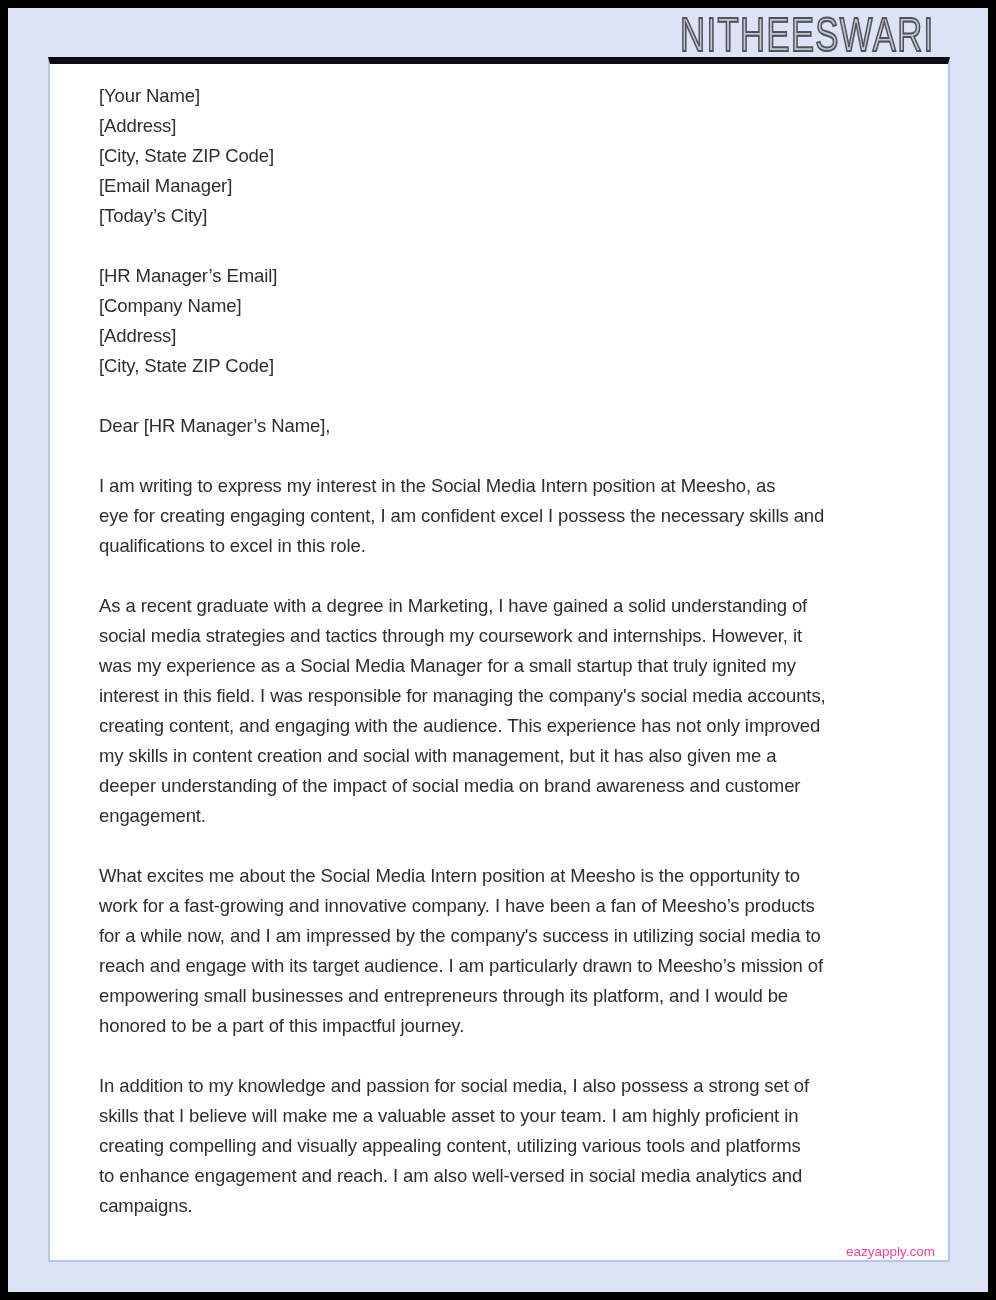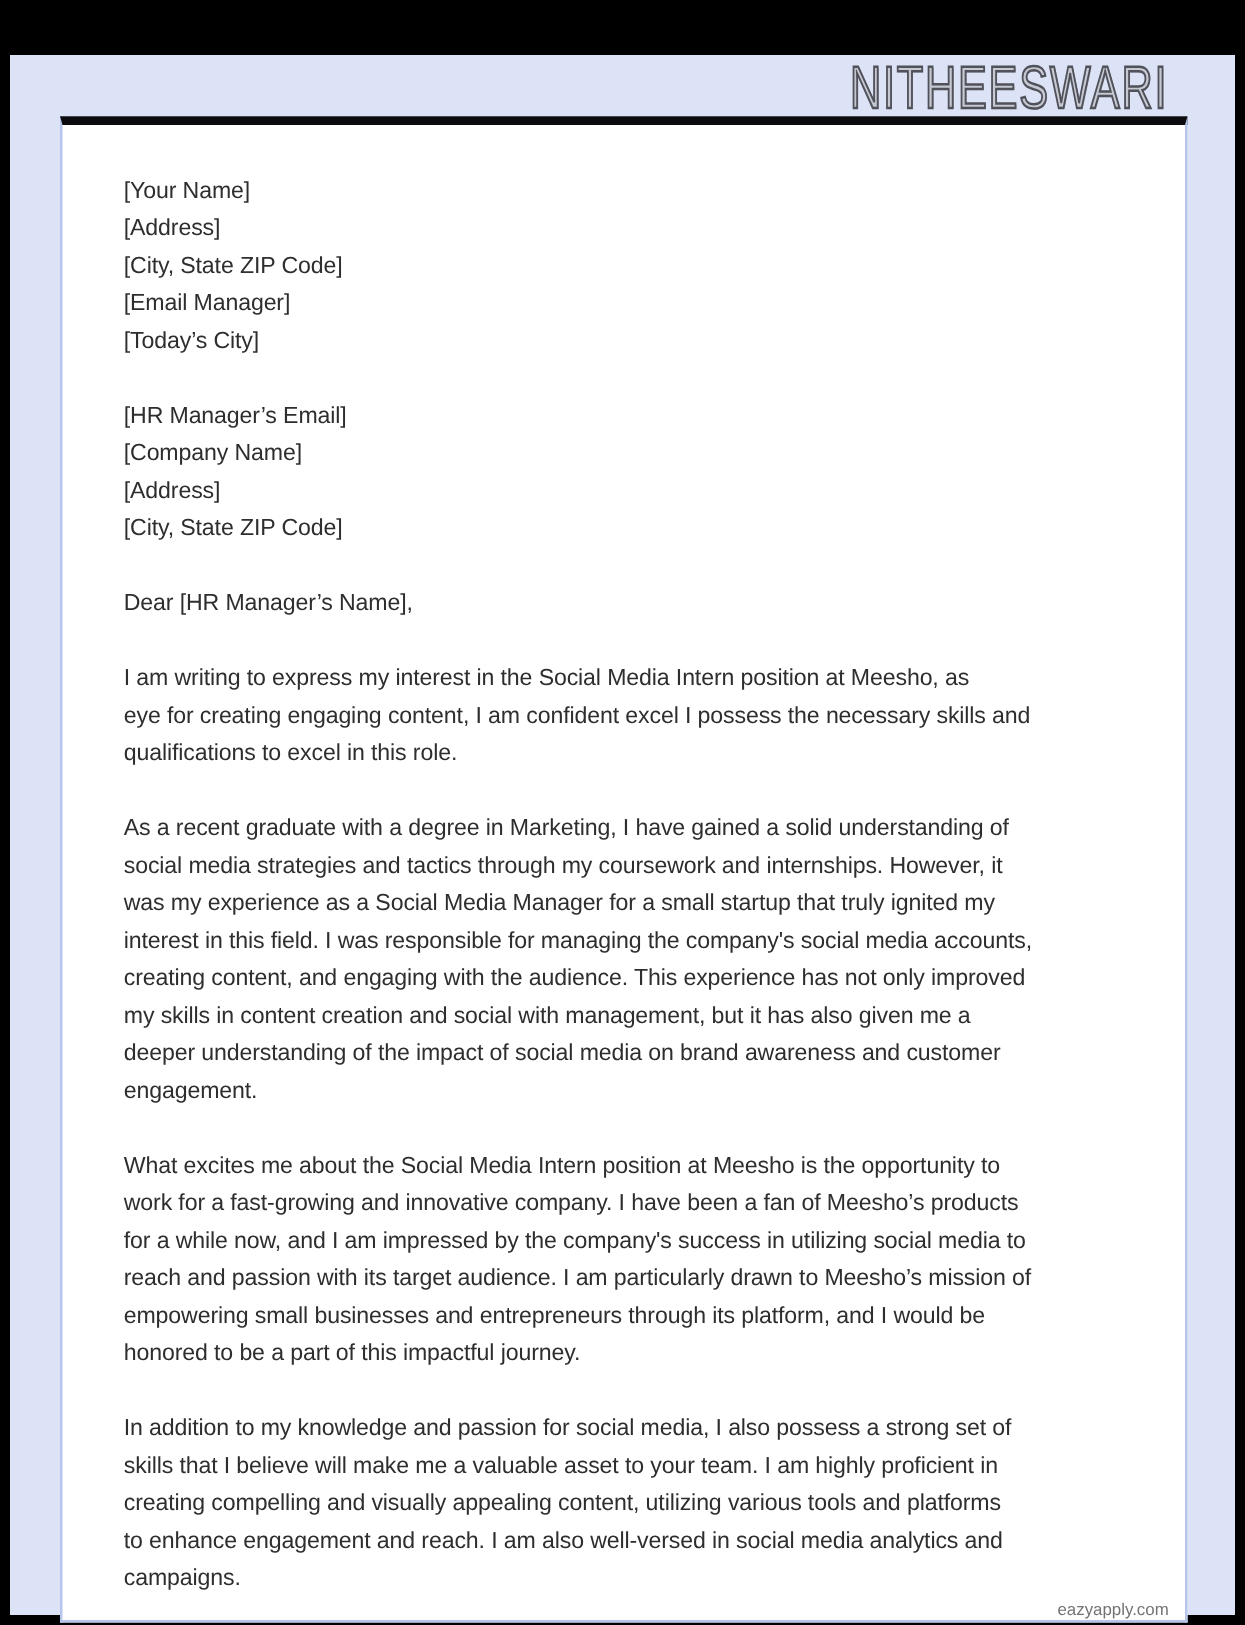--- a/index.html
+++ b/index.html
@@ -7,21 +7,20 @@
     width: 996px; height: 1300px;
     position: relative;
     background: #000000;
     overflow: hidden;
     font-family: "Liberation Sans", sans-serif;
   }
   .canvas {
     position: absolute;
     left: 8px; top: 8px; right: 8px; bottom: 8px;
     background: #dce3f6;
-    margin-top: 36px;
   }
   .logo {
     position: absolute;
     top: 2px; right: 53px;
     font-size: 48px;
     line-height: 50px;
     font-weight: 400;
     letter-spacing: 2px;
     color: #c6c9d3;
     -webkit-text-stroke: 2px #51515a;
@@ -36,34 +35,34 @@
     width: 902px; height: 1205px;
     box-sizing: border-box;
     background: #ffffff;
     border-top: 7px solid #0c0c10;
     border-left: 2px solid #b7c5ec;
     border-right: 2px solid #b7c5ec;
     border-bottom: 2px solid #b7c5ec;
     overflow: visible;
   }
   .letter-body {
-    padding: 37px 12px 0 49px;
+    padding: 17px 12px 0 49px;
     font-size: 18.5px;
     letter-spacing: -0.1px;
     line-height: 30px;
     color: #2e2e2e;
   }
   .letter-body .block { margin-bottom: 30px; }
   .line { height: 30px; white-space: nowrap; }
   .watermark {
     position: absolute;
     right: 13px; bottom: 0;
     font-size: 13.5px;
     line-height: 16px;
-    color: #737373;
+    color: #ec4899;
     letter-spacing: 0;
   }
 </style>
 </head>
 <body>
 
 <div class="canvas">
 
   <div class="logo">NITHEESWARI</div>
 
@@ -104,21 +103,21 @@
           <div class="line">creating content, and engaging with the audience. This experience has not only improved</div>
           <div class="line">my skills in content creation and social with management, but it has also given me a</div>
           <div class="line">deeper understanding of the impact of social media on brand awareness and customer</div>
           <div class="line">engagement.</div>
         </div>
 
       <div class="block">
           <div class="line">What excites me about the Social Media Intern position at Meesho is the opportunity to</div>
           <div class="line">work for a fast-growing and innovative company. I have been a fan of Meesho’s products</div>
           <div class="line">for a while now, and I am impressed by the company's success in utilizing social media to</div>
-          <div class="line">reach and passion with its target audience. I am particularly drawn to Meesho’s mission of</div>
+          <div class="line">reach and engage with its target audience. I am particularly drawn to Meesho’s mission of</div>
           <div class="line">empowering small businesses and entrepreneurs through its platform, and I would be</div>
           <div class="line">honored to be a part of this impactful journey.</div>
         </div>
 
       <div class="block">
           <div class="line">In addition to my knowledge and passion for social media, I also possess a strong set of</div>
           <div class="line">skills that I believe will make me a valuable asset to your team. I am highly proficient in</div>
           <div class="line">creating compelling and visually appealing content, utilizing various tools and platforms</div>
           <div class="line">to enhance engagement and reach. I am also well-versed in social media analytics and</div>
           <div class="line">campaigns.</div>

